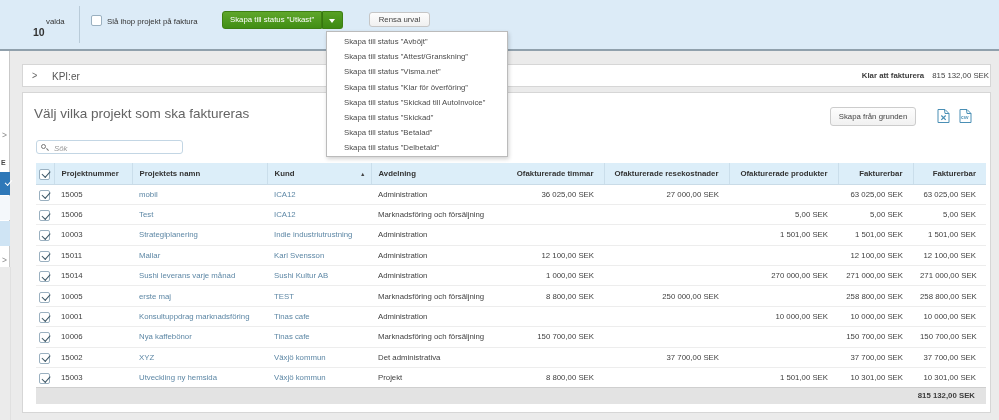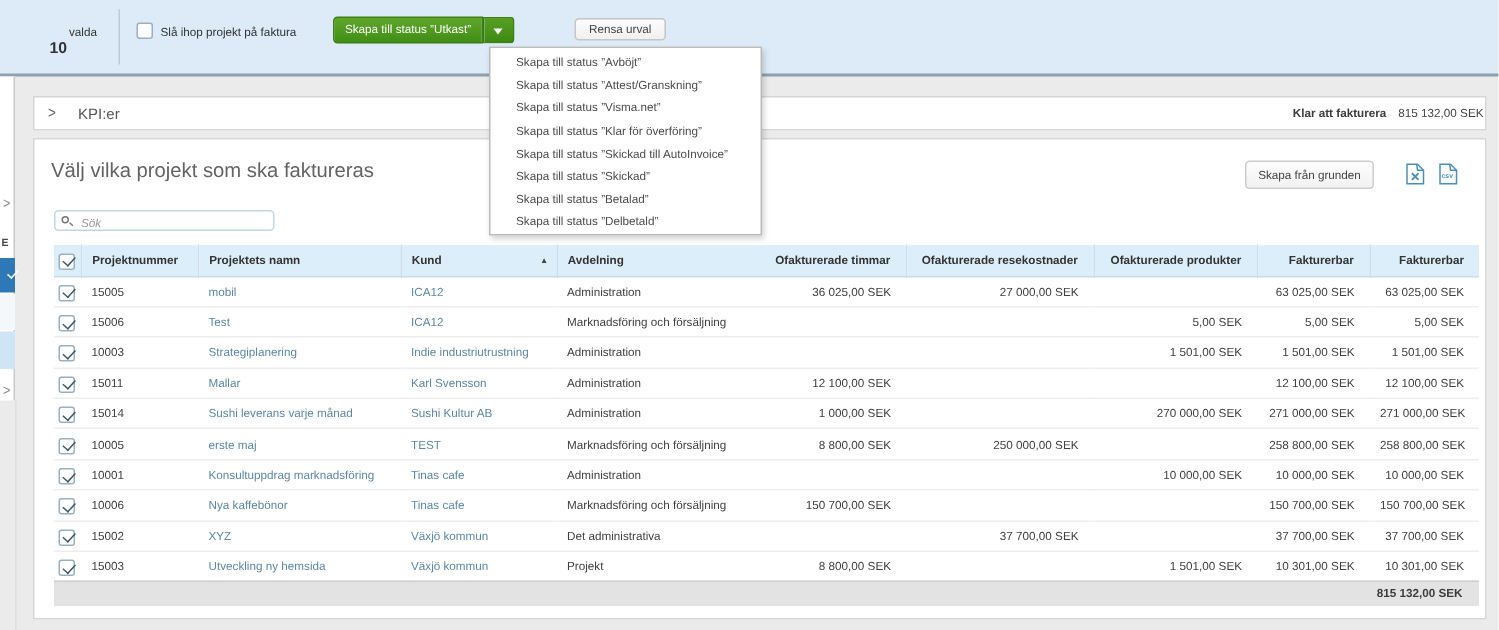--- a/index.html
+++ b/index.html
@@ -9,21 +9,21 @@
 .sep-v { position:absolute; left:79px; top:6px; height:37px; width:1px; background:#b9cbd9; }
 .t10 { position:absolute; left:33px; top:26px; font-size:10.5px; font-weight:bold; color:#333; }
 .tvalda { position:absolute; left:46px; top:17px; color:#333; }
 .cb { position:absolute; width:11px; height:11px; background:#fff; border:1px solid #9ab0c0; border-radius:2px; }
 .cb.checked::after { content:""; position:absolute; left:1.5px; top:1.5px; width:6.5px; height:3.5px; border-left:1.4px solid #3d5766; border-bottom:1.4px solid #3d5766; transform:rotate(-48deg); }
 .tb-cb { left:91px; top:15px; }
 .tb-label { position:absolute; left:107px; top:17px; color:#333; }
 .btn-green { position:absolute; left:222px; top:11px; width:100px; height:18px; background:linear-gradient(#5fa62b,#418e15); border:1px solid #3e7f12; border-radius:3px 0 0 3px; color:#fff; text-align:center; line-height:16px; }
 .btn-caret { position:absolute; left:322px; top:11px; width:21px; height:18px; background:linear-gradient(#57a024,#3d8913); border:1px solid #3e7f12; border-left:1px solid #35770f; border-radius:0 3px 3px 0; }
 .btn-caret::after { content:""; position:absolute; left:6px; top:7px; border-left:3.5px solid transparent; border-right:3.5px solid transparent; border-top:4.5px solid #fff; }
-.btn-rensa { position:absolute; left:369px; top:12px; width:61px; height:15px; background:linear-gradient(#fdfdfd,#f0f0f0); border:1px solid #c6c6c6; border-radius:3px; color:#444; text-align:center; line-height:13px;margin-left:14px; }
+.btn-rensa { position:absolute; left:369px; top:12px; width:61px; height:15px; background:linear-gradient(#fdfdfd,#f0f0f0); border:1px solid #c6c6c6; border-radius:3px; color:#444; text-align:center; line-height:13px; }
 .sidebar { position:absolute; left:0; top:51px; width:10px; height:216px; background:#fff; border-right:1px solid #c9c9c9; z-index:5; }
 .sidebar-tail { position:absolute; left:0; top:267px; width:11px; height:153px; border-right:1px solid #e0e0e0; z-index:5; }
 .sb-chev { position:absolute; color:#8a8a8a; font-size:8.5px; transform:scaleY(1.15); }
 .sb-blue { position:absolute; left:0; top:121px; width:10px; height:23px; background:#2e78b8; }
 .sb-blue::after { content:""; position:absolute; left:4.5px; top:8px; width:6px; height:3px; border-left:1.3px solid #fff; border-bottom:1.3px solid #fff; transform:rotate(-48deg); }
 .sb-lite { position:absolute; left:0; top:145px; width:10px; height:24px; background:#f4f8fb; }
 .sb-lblue { position:absolute; left:0; top:170px; width:10px; height:25px; background:#cfe4f4; }
 .sb-glyph { position:absolute; left:1px; top:108px; color:#484848; font-size:7px; font-weight:bold; }
 .panel { position:absolute; background:#fff; border:1px solid #d6d6d6; }
 .kpi { left:22px; top:64px; width:969px; height:23px; }

